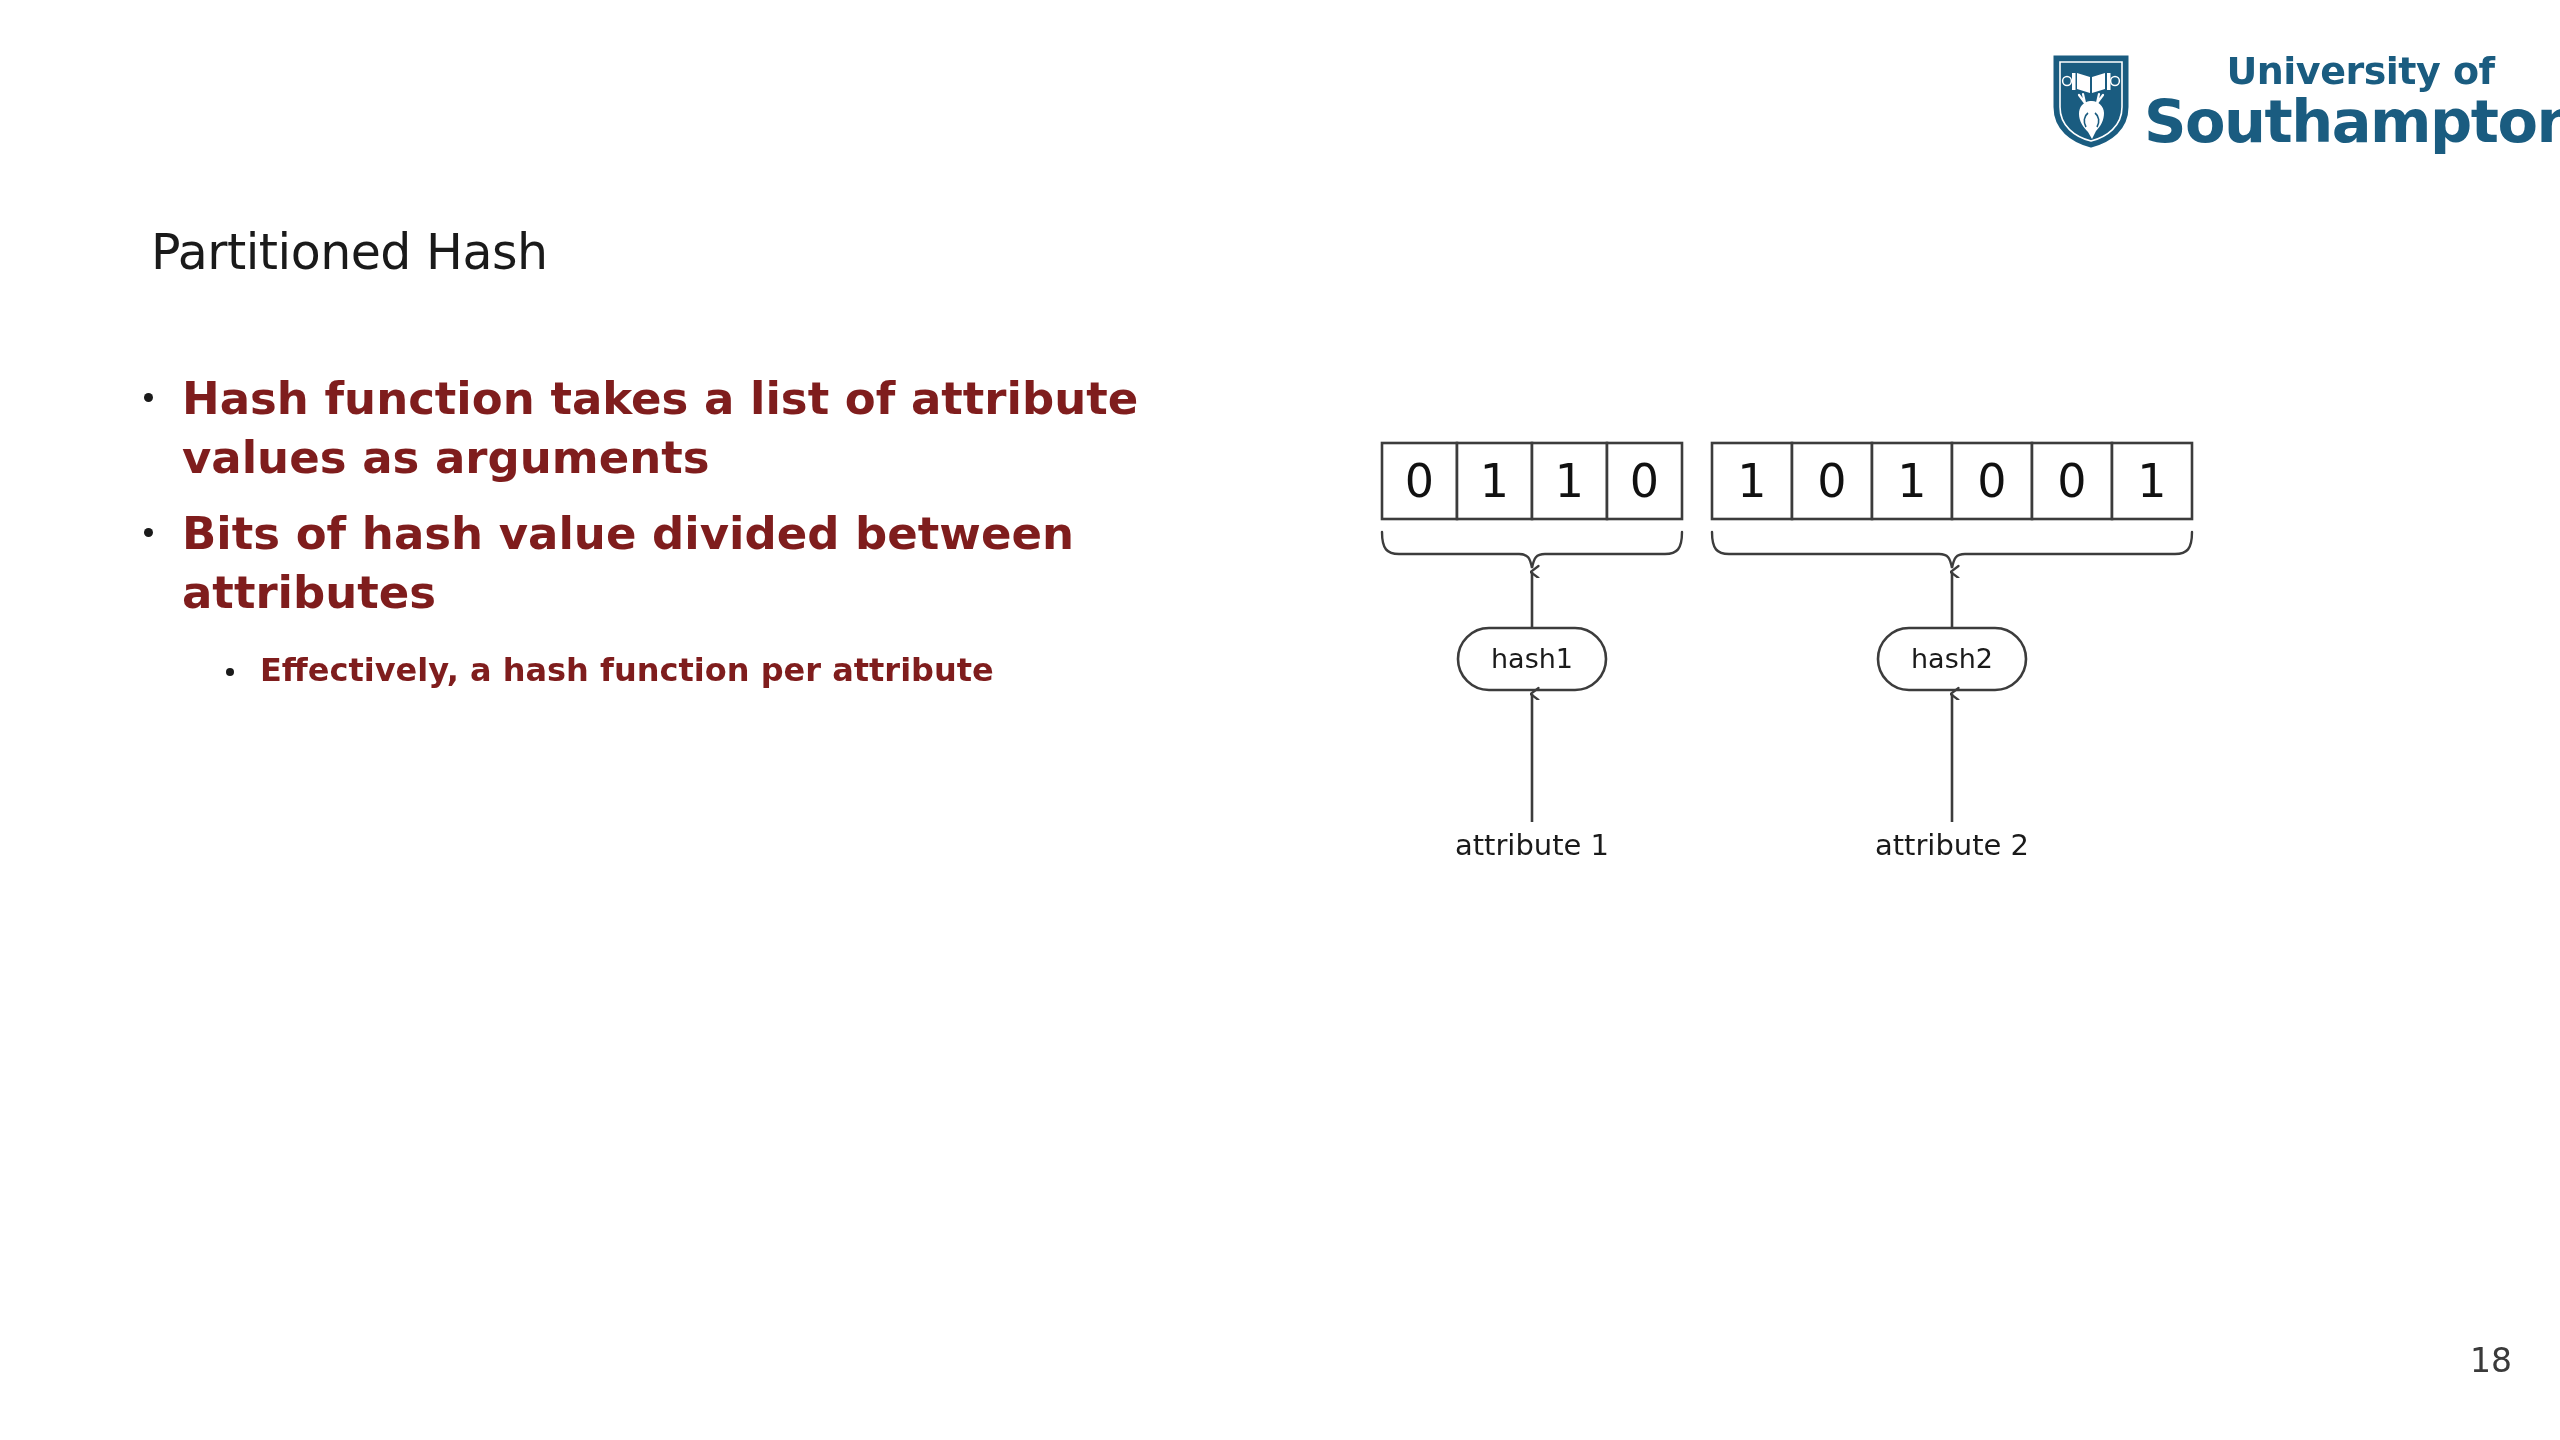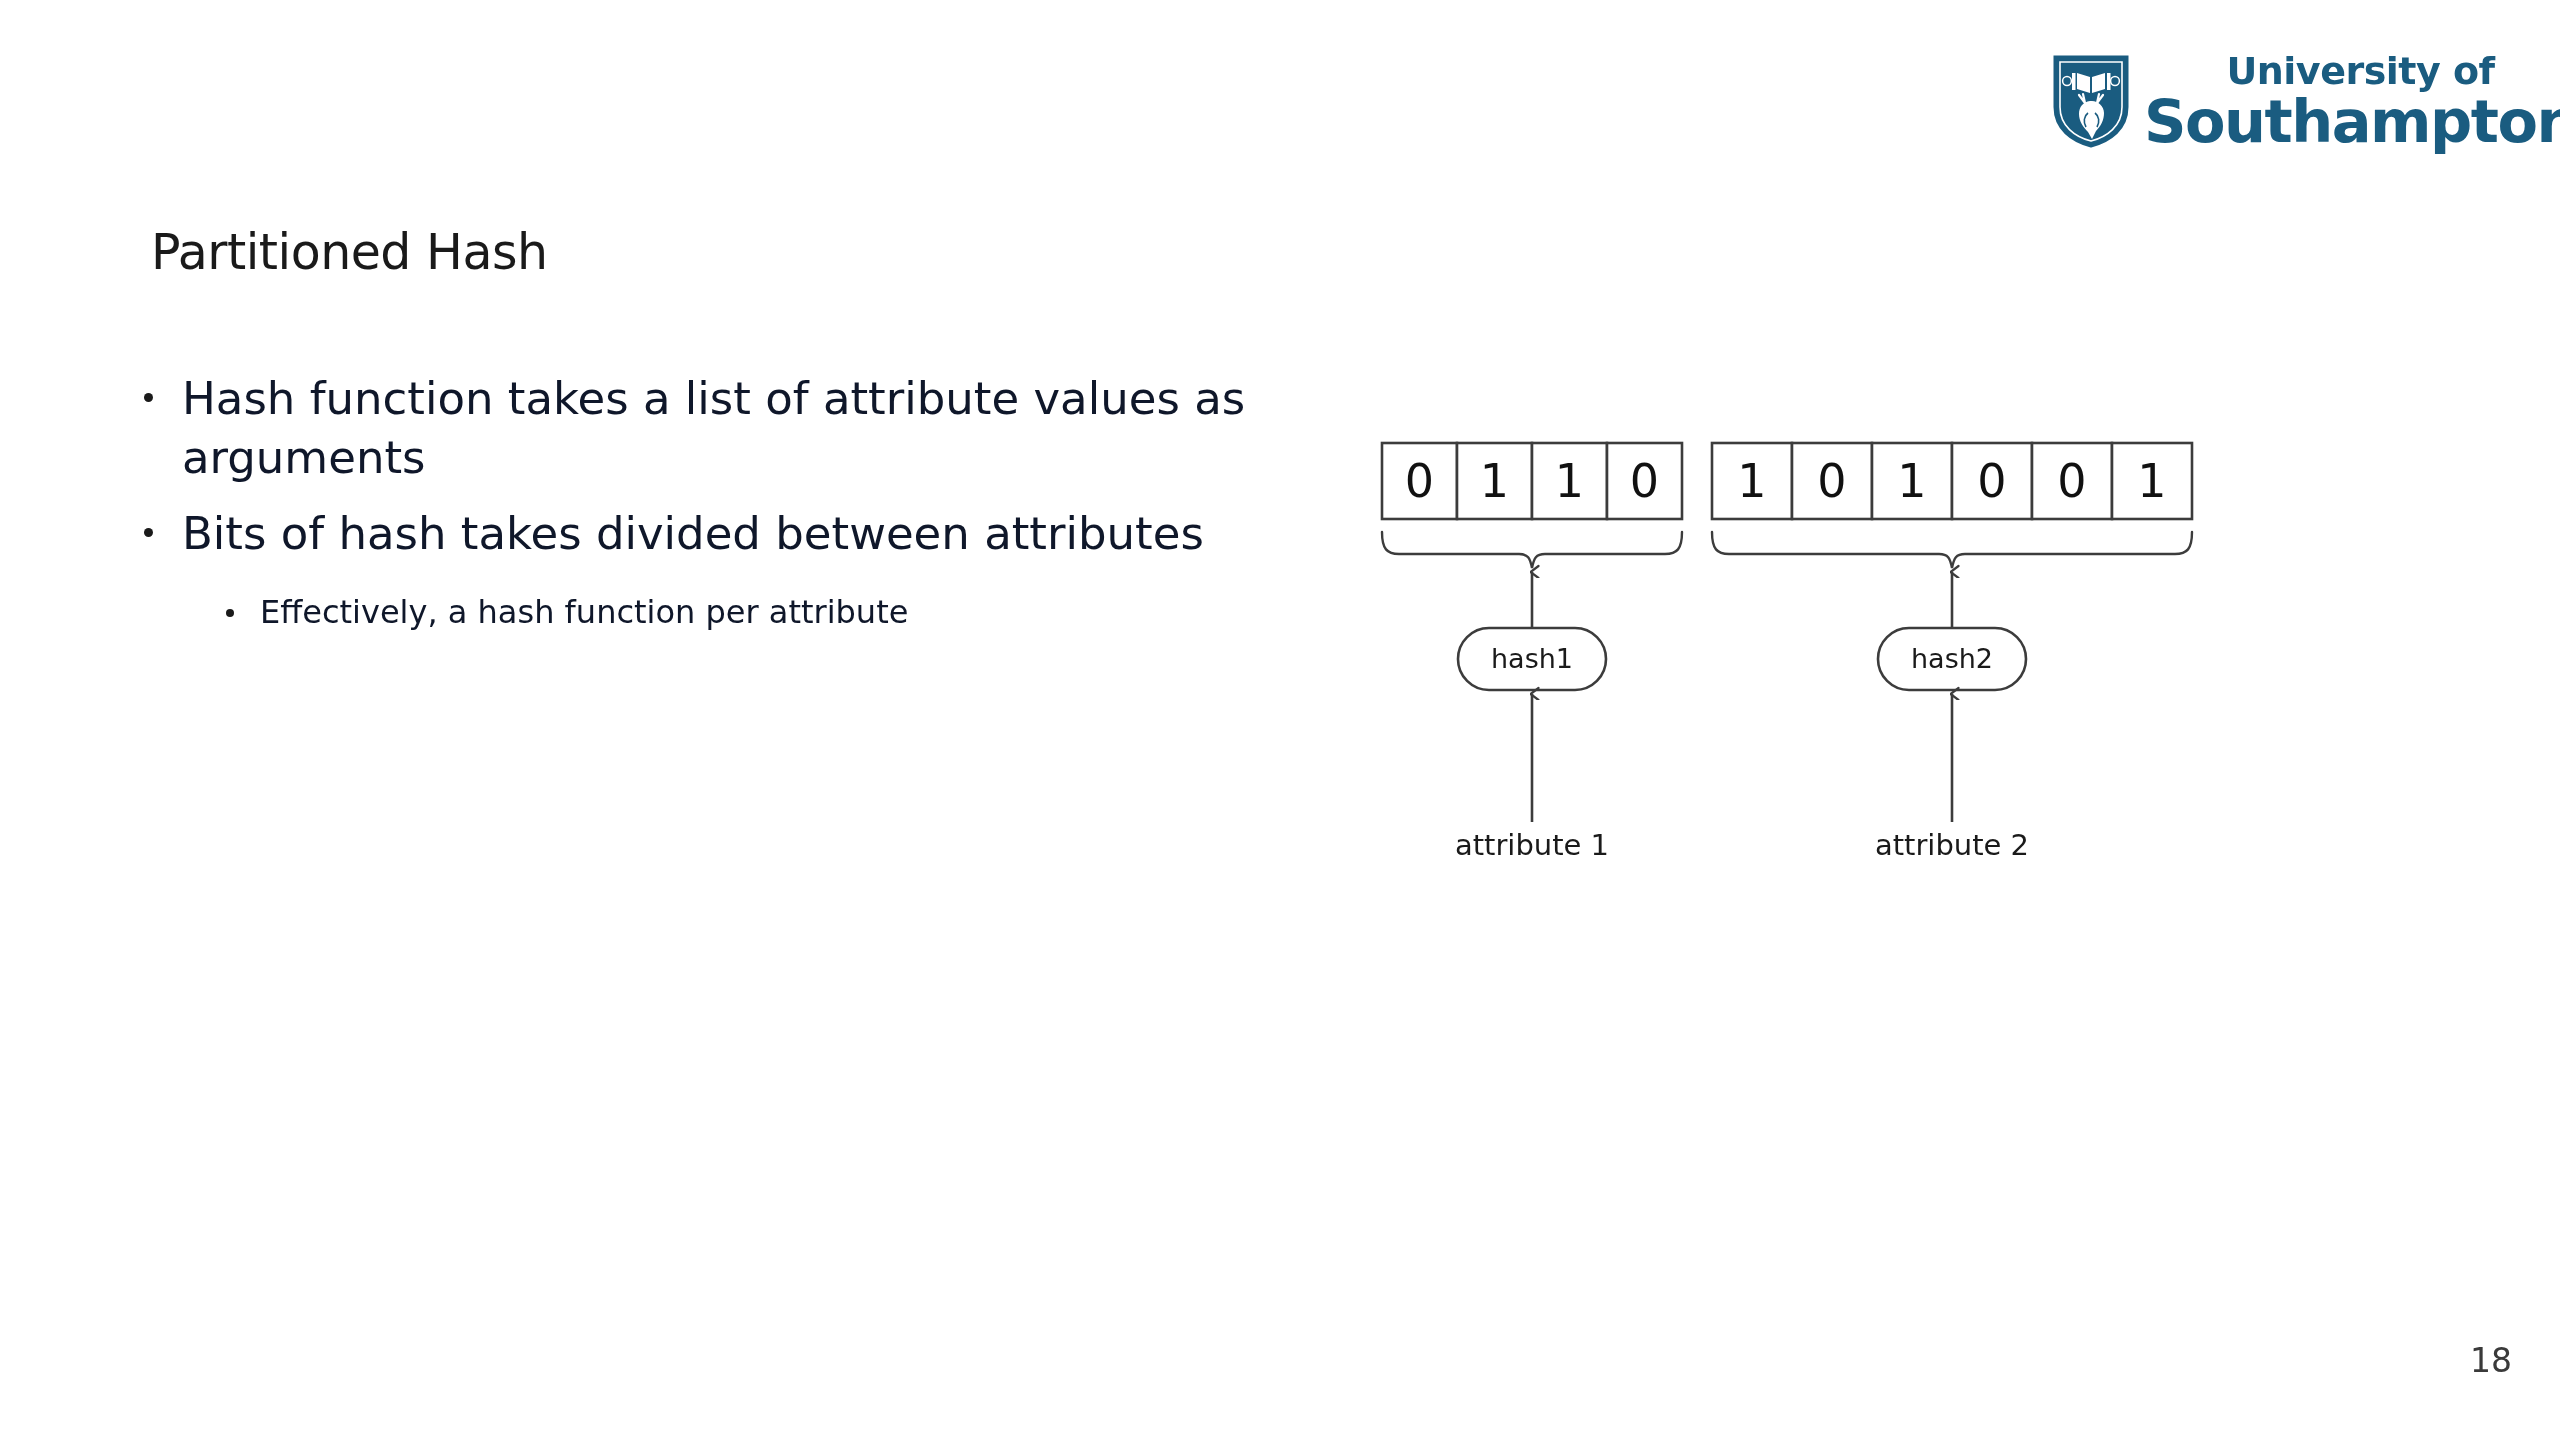--- a/index.html
+++ b/index.html
@@ -70,24 +70,24 @@
   .bullets {
     position: absolute;
     left: 140px;
     top: 370px;
     width: 1150px;
   }
   .bullet {
     position: relative;
     padding-left: 42px;
     font-family: "DejaVu Sans", sans-serif;
-    font-weight: 400;
+    font-weight: 700;
     font-size: 45px;
     line-height: 1.30;
-    color: #0f172a;
+    color: #7f1d1d;
     margin-bottom: 18px;
   }
   .bullet .dot {
     position: absolute;
     left: 4px;
     top: 0.52em;
     width: 9px;
     height: 9px;
     border-radius: 50%;
     background: #1a1a1a;
@@ -169,21 +169,21 @@
 
 <div class="slide-title">Partitioned Hash</div>
 
 <div class="bullets">
   <div class="bullet">
     <span class="dot"></span>
     <span class="bullet-text">Hash function takes a list of attribute values as arguments</span>
   </div>
   <div class="bullet">
     <span class="dot"></span>
-    <span class="bullet-text">Bits of hash takes divided between attributes</span>
+    <span class="bullet-text">Bits of hash value divided between attributes</span>
   </div>
   <div class="bullet sub">
     <span class="dot"></span>
     <span class="bullet-text">Effectively, a hash function per attribute</span>
   </div>
 </div>
 
 <div class="diagram">
   <svg width="850" height="620" viewBox="0 0 850 620">
     <defs>

